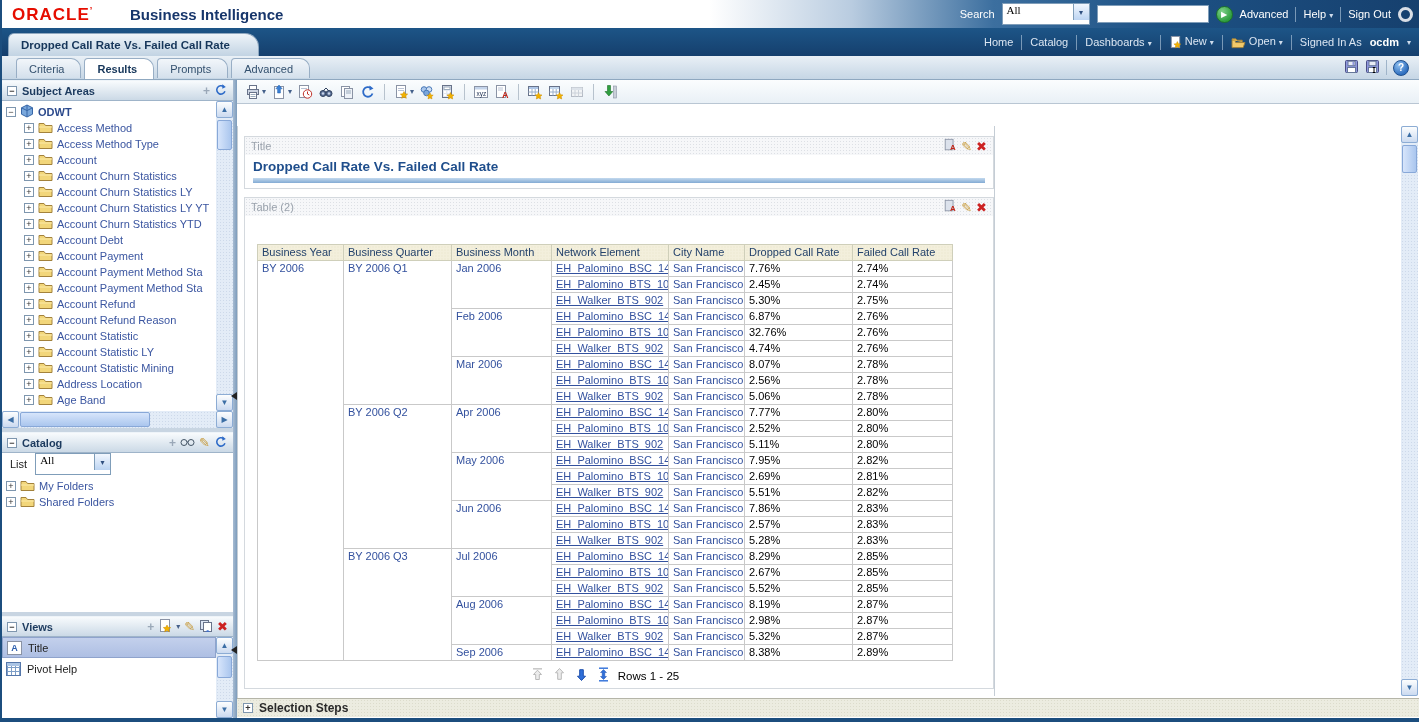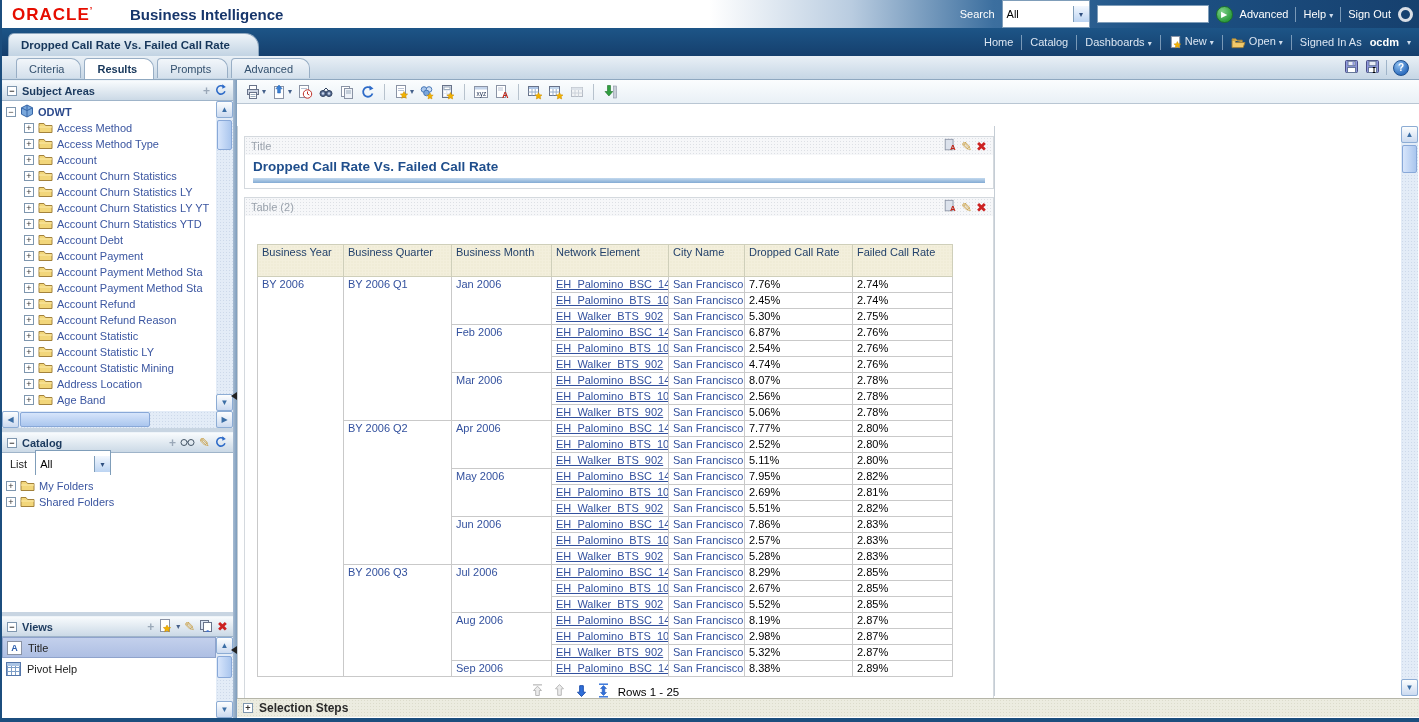--- a/index.html
+++ b/index.html
@@ -11,21 +11,21 @@
 
   
   .hdr1{position:absolute;left:0;top:0;width:100%;height:28px;
     background:linear-gradient(to right,#ffffff 0%,#ffffff 50%,#b9cce0 60%,#3c6f9f 70%,#1d5184 82%,#16406e 100%);}
   .logo{position:absolute;left:12px;top:5px;color:#e60d00;font-weight:bold;font-size:17px;letter-spacing:1px;}
   .logo sup{font-size:9px;}
   .product{position:absolute;left:130px;top:6px;color:#17366b;font-weight:bold;font-size:15px;}
   .hdr1-right{position:absolute;right:6px;top:0;height:28px;display:flex;align-items:center;gap:7px;color:#fff;}
   .hdr-link{color:#fff;cursor:pointer;}
   .vsep{width:1px;height:15px;background:rgba(200,218,235,.55);}
-  .xp-select{display:inline-flex;align-items:center;background:#fff;border:1px solid #7f9db9;height:28px;}
+  .xp-select{display:inline-flex;align-items:flex-start;background:#fff;border:1px solid #7f9db9;height:22px;font-family:Liberation Serif, serif;}
   .xp-select .val{padding:0 4px;color:#000;min-width:70px;}
   .xp-select .sbtn{width:16px;height:16px;display:flex;align-items:center;justify-content:center;
     background:linear-gradient(#f2f7fe,#bcd4f2);border-left:1px solid #7f9db9;color:#2f4f7f;font-size:8px;}
   .xp-input{width:112px;height:18px;background:#fff;border:1px solid #7f9db9;font-size:11px;padding:0 3px;}
   .go-btn{width:17px;height:17px;border-radius:50%;background:radial-gradient(circle at 35% 30%,#7fd08a,#2f9e3f 70%);
     border:1px solid #1c7029;color:#fff;font-size:8px;display:flex;align-items:center;justify-content:center;}
   .o-icon{width:15px;height:15px;border-radius:50%;border:3px solid #d9dee6;}
   .chev{font-size:8px;color:#cfdcec;}
 
   
@@ -116,21 +116,21 @@
     background-color:#f6f7f9;background-image:radial-gradient(#dde0e5 1px,transparent 1px);background-size:3px 3px;}
   .sec-icons{margin-left:auto;display:flex;align-items:center;gap:4px;}
   .pencil{color:#c79a3a;font-size:13px;line-height:13px;cursor:pointer;}
   .redx{color:#cc2222;font-weight:bold;font-size:13px;line-height:13px;cursor:pointer;}
   .title-body{padding:3px 8px 5px;}
   .report-title{color:#1f4e8c;font-weight:bold;font-size:13.5px;line-height:17px;}
   .title-rule{height:5px;margin-top:3px;background:linear-gradient(#c3d9ee,#83abd4);}
   .table-body{padding:28px 0 4px 12px;}
   table.results{border-collapse:collapse;table-layout:fixed;width:695px;border:1px solid #b8b8a8;}
   table.results th{background-color:#f3efdc;background-image:radial-gradient(#e7e2c8 1px,transparent 1px);background-size:3px 3px;
-    color:#24426b;font-weight:normal;text-align:left;padding:1px 4px;border:1px solid #cfcfba;height:32px;vertical-align:top;line-height:13px;}
+    color:#24426b;font-weight:normal;text-align:left;padding:1px 4px;border:1px solid #cfcfba;height:16px;vertical-align:top;line-height:13px;}
   table.results td{border:1px solid #c9c9c9;padding:1px 4px;color:#33519e;line-height:13px;height:14px;
     overflow:hidden;white-space:nowrap;}
   table.results td.grp{vertical-align:top;}
   table.results td.link{text-decoration:underline;cursor:pointer;}
   table.results td.num{color:#000;text-align:left;}
   .paging{width:695px;margin-top:6px;display:flex;align-items:center;justify-content:center;gap:7px;color:#000;font-size:11.5px;}
   .selection-bar{position:absolute;left:0;top:618px;width:100%;height:19px;display:flex;align-items:center;gap:6px;padding-left:6px;
     background-color:#ecece0;background-image:radial-gradient(#dcdccc 1px,transparent 1px);background-size:3px 3px;
     border-top:1px solid #b5b5a8;font-weight:bold;font-size:12px;color:#2a2a2a;}
   .main-vscroll{position:absolute;right:1px;top:0;bottom:2px;width:17px;background:#e3ecf7;
@@ -702,21 +702,21 @@
                   <tr>
                     <td class="grp" rowspan="3">Feb 2006</td>
                     <td class="link">EH_Palomino_BSC_143</td>
                     <td>San Francisco</td>
                     <td class="num">6.87%</td>
                     <td class="num">2.76%</td>
                   </tr>
                   <tr>
                     <td class="link">EH_Palomino_BTS_101</td>
                     <td>San Francisco</td>
-                    <td class="num">2.54%</td>
+                    <td class="num">32.76%</td>
                     <td class="num">2.76%</td>
                   </tr>
                   <tr>
                     <td class="link">EH_Walker_BTS_902</td>
                     <td>San Francisco</td>
                     <td class="num">4.74%</td>
                     <td class="num">2.76%</td>
                   </tr>
                   <tr>
                     <td class="grp" rowspan="3">Mar 2006</td>

